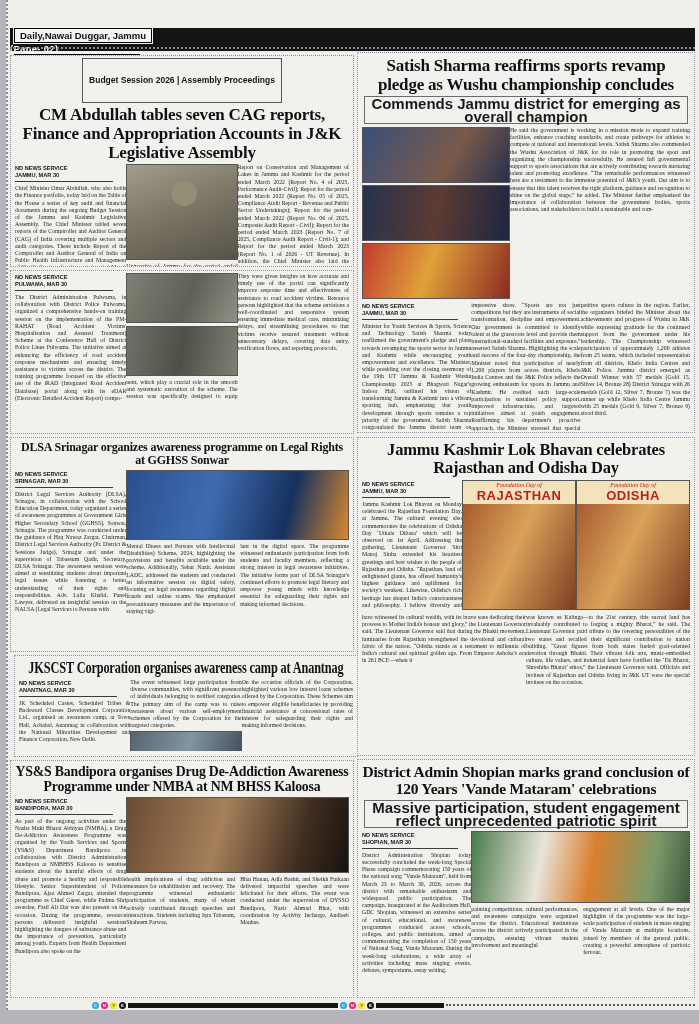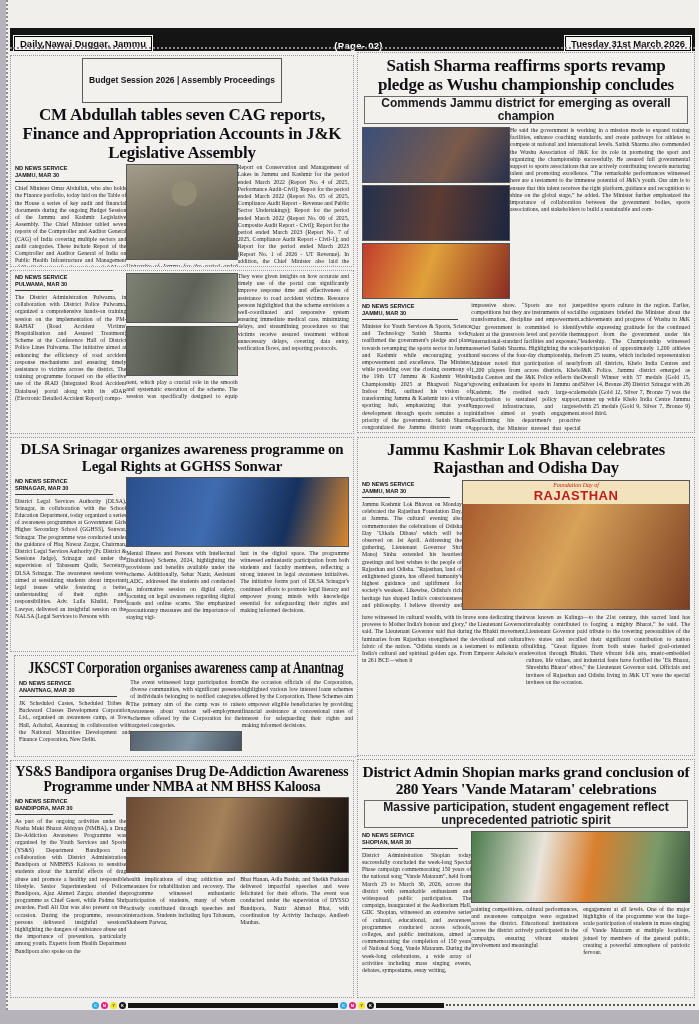--- a/index.html
+++ b/index.html
@@ -1,28 +1,28 @@
 <!DOCTYPE html>
 <html><head>
 <meta charset="utf-8">
 <style>
   html,body{margin:0;padding:0;}
   body{width:699px;height:1024px;background:#b7b3bb;font-family:"Liberation Serif",serif;position:relative;overflow:hidden;}
   .sheet{position:absolute;left:6px;top:0;width:691px;height:1010px;background:#f1efeb;border-left:2px dotted #8f8b95;}
   
-  .masthead{position:absolute;left:2px;top:28px;width:685px;height:23px;background:#141414;display:flex;align-items:flex-end;justify-content:space-between;font-family:"Liberation Sans",sans-serif;}
+  .masthead{position:absolute;left:2px;top:28px;width:685px;height:23px;background:#141414;display:flex;align-items:flex-start;justify-content:space-between;font-family:"Liberation Sans",sans-serif;flex-direction:column;}
   .mh-box{background:#f6f4f0;border:1px solid #000;outline:1px solid #f6f4f0;font-weight:bold;font-size:9.5px;padding:0 5px;line-height:13px;color:#111;margin:0 4px;}
   .mh-center{color:#fff;font-weight:bold;font-size:9.5px;letter-spacing:.3px;}
   .perf{position:absolute;left:2px;top:47px;width:685px;border-top:2px dotted #8a8690;}
   
   .article{position:absolute;background:#f3f1ed;border:1px dotted #97939f;box-sizing:border-box;padding:2px 4px;overflow:hidden;}
   .kicker{text-align:center;margin:0 auto 2px;width:fit-content;border:1px solid #5a5a5a;padding:16px 6px;font-family:"Liberation Sans",sans-serif;font-weight:bold;font-size:8.5px;line-height:11px;color:#15151a;}
   .headline{font-family:"Liberation Serif",serif;font-weight:bold;color:#101014;text-align:center;margin:1px 0 2px;line-height:1.12;letter-spacing:-.2px;}
   .squeeze{white-space:nowrap;transform-origin:0 50%;display:block;text-align:center;}
-  .subhead{border:1px solid #6b6b6b;text-align:center;font-family:"Liberation Sans",sans-serif;font-weight:bold;font-size:12px;line-height:13px;color:#1a1a1e;margin:1px 2px 3px;}
+  .subhead{border:1px solid #6b6b6b;text-align:center;font-family:"Liberation Sans",sans-serif;font-weight:bold;font-size:15px;line-height:13px;color:#1a1a1e;margin:1px 2px 3px;}
   .byline{font-family:"Liberation Sans",sans-serif;font-weight:bold;font-size:5.6px;line-height:7px;color:#15151a;border-bottom:1px solid #3c3c3c;padding-bottom:2px;margin:1px 0 3px;width:88%;}
   .body{font-size:5.8px;line-height:7.2px;text-align:justify;color:#1d1d22;margin:0;}
   .cols{display:flex;overflow:hidden;}
   .col{flex:1;overflow:hidden;}
   .rblock{flex:2;display:flex;flex-direction:column;gap:3px;overflow:hidden;}
   .cols2{display:flex;gap:5px;flex:1;overflow:hidden;}
   .photo{border:1px solid #555;box-sizing:border-box;margin-bottom:3px;}
   
   .ph-cm{height:96px;background:radial-gradient(circle at 52% 30%,#948d76 0 14%,rgba(0,0,0,0) 15%),linear-gradient(160deg,#a39d8b 0%,#7d7867 45%,#565248 100%);}
   .ph-pul{height:50px;background:linear-gradient(115deg,#7e8274,#5d6156 55%,#8f9284);}
@@ -95,21 +95,21 @@
         <div class="photo ph-pul2"></div>
         <p class="body">nent, which play a crucial role in the smooth and systematic execution of the scheme. The session was specifically designed to equip officers with practical knowledge and technical skills required for accurate data entry, reporting and case management of road accident cases. The focus is on</p>
       </div>
       <div class="col">
           <p class="body">They were given insights on how accurate and timely use of the portal can significantly improve response time and effectiveness of assistance to road accident victims. Resource persons highlighted that the scheme envisions a well-coordinated and responsive system ensuring immediate medical care, minimizing delays, and streamlining procedures so that victims receive assured treatment without unnecessary delays, covering data entry, verification flows, and reporting protocols.</p>
         </div>
     </div>
   </section>
 
   <section class="article" style="left:2px;top:437px;width:344px;height:215px;">
-    <h1 class="headline" style="font-size:15px;">DLSA Srinagar organizes awareness programme on Legal Rights at GGHSS Sonwar</h1>
+    <h1 class="headline" style="font-size:12px;">DLSA Srinagar organizes awareness programme on Legal Rights at GGHSS Sonwar</h1>
     <div class="cols" style="height:168px;">
       <div class="col">
         <div class="byline">
           <div>ND NEWS SERVICE</div>
           <div>SRINAGAR, MAR 30</div>
         </div>
         <p class="body">District Legal Services Authority (DLSA), Srinagar, in collaboration with the School Education Department, today organized a series of awareness programmes at Government Girls Higher Secondary School (GGHSS), Sonwar, Srinagar. The programme was conducted under the guidance of Haq Nawaz Zargar, Chairman, District Legal Services Authority (Pr. District &amp; Sessions Judge), Srinagar and under the supervision of Tabassum Qadir, Secretary, DLSA Srinagar. The awareness sessions were aimed at sensitizing students about important legal issues while fostering a better understanding of their rights and responsibilities. Adv. Laila Khalid, Panel Lawyer, delivered an insightful session on the NALSA (Legal Services to Persons with</p>
       </div>
       <div class="rblock">
         <div class="photo ph-dlsa" style="margin-bottom:0;"></div>
@@ -201,33 +201,40 @@
         </div>
         <p class="body">Jammu Kashmir Lok Bhavan on Monday celebrated the Rajasthan Foundation Day, at Jammu. The cultural evening also commemorates the celebrations of Odisha Day ‘Utkala Dibasa’ which will be observed on 1st April. Addressing the gathering, Lieutenant Governor Shri Manoj Sinha extended his heartiest greetings and best wishes to the people of Rajasthan and Odisha. “Rajasthan, land of enlightened giants, has offered humanity's highest guidance and upliftment for society's weakest. Likewise, Odisha's rich heritage has shaped India's consciousness and philosophy. I believe diversity and ancient values of these two states have</p>
       </div>
       <div class="fest">
         <div class="banner">
           <span class="b1">Foundation Day of</span>
           <span class="b2">RAJASTHAN</span>
         </div>
         <div class="pic"></div>
       </div>
+      <div class="fest">
+        <div class="banner">
+          <span class="b1">Foundation Day of</span>
+          <span class="b2">ODISHA</span>
+        </div>
+        <div class="pic"></div>
+      </div>
     </div>
     <div class="cols" style="height:138px;margin-top:4px;">
       <div class="col">
         <p class="body">have witnessed its cultural wealth, with its brave sons dedicating their prowess to Mother India's honour and glory,” the Lieutenant Governor said. The Lieutenant Governor said that during the Bhakti movement, luminaries from Rajasthan strengthened the devotional and cultural fabric of the nation. “Odisha stands as a testament to millennia of India's cultural and spiritual golden age. From Emperor Ashoka's era in 261 BCE—when it</p>
         </div>
       <div class="col">
           <p class="body">was known as Kalinga—to the 21st century, this sacred land has invaluably contributed to forging a mighty Bharat,” he said. The Lieutenant Governor paid tribute to the towering personalities of the two states and recalled their significant contribution to nation building. “Great figures from both states fueled goal-oriented devotion through Bhakti. Their vibrant folk arts, music-embedded culture, life values, and industrial feats have fortified the ‘Ek Bharat, Shreshtha Bharat’ ethos,” the Lieutenant Governor said. Officials and invitees of Rajasthan and Odisha living in J&amp;K UT were the special invitees on the occasion.</p>
         </div>
     </div>
   </section>
 
   <section class="article" style="left:349px;top:759px;width:338px;height:239px;">
-    <h1 class="headline" style="font-size:15.5px;">District Admin Shopian marks grand conclusion of 280 Years 'Vande Mataram' celebrations</h1>
+    <h1 class="headline" style="font-size:15.5px;">District Admin Shopian marks grand conclusion of 120 Years 'Vande Mataram' celebrations</h1>
     <div class="subhead">Massive participation, student engagement reflect unprecedented patriotic spirit</div>
     <div class="cols" style="height:158px;">
       <div class="col">
         <div class="byline">
           <div>ND NEWS SERVICE</div>
           <div>SHOPIAN, MAR 30</div>
         </div>
         <p class="body">District Administration Shopian today successfully concluded the week-long Special Phase campaign commemorating 150 years of the national song “Vande Mataram”, held from March 23 to March 30, 2026, across the district with remarkable enthusiasm and widespread public participation. The campaign, inaugurated at the Auditorium Hall, GDC Shopian, witnessed an extensive series of cultural, educational, and awareness programmes conducted across schools, colleges, and public institutions, aimed at commemorating the completion of 150 years of National Song, Vande Mataram. During the week-long celebrations, a wide array of activities including mass singing events, debates, symposiums, essay writing,</p>
       </div>
       <div class="rblock">

